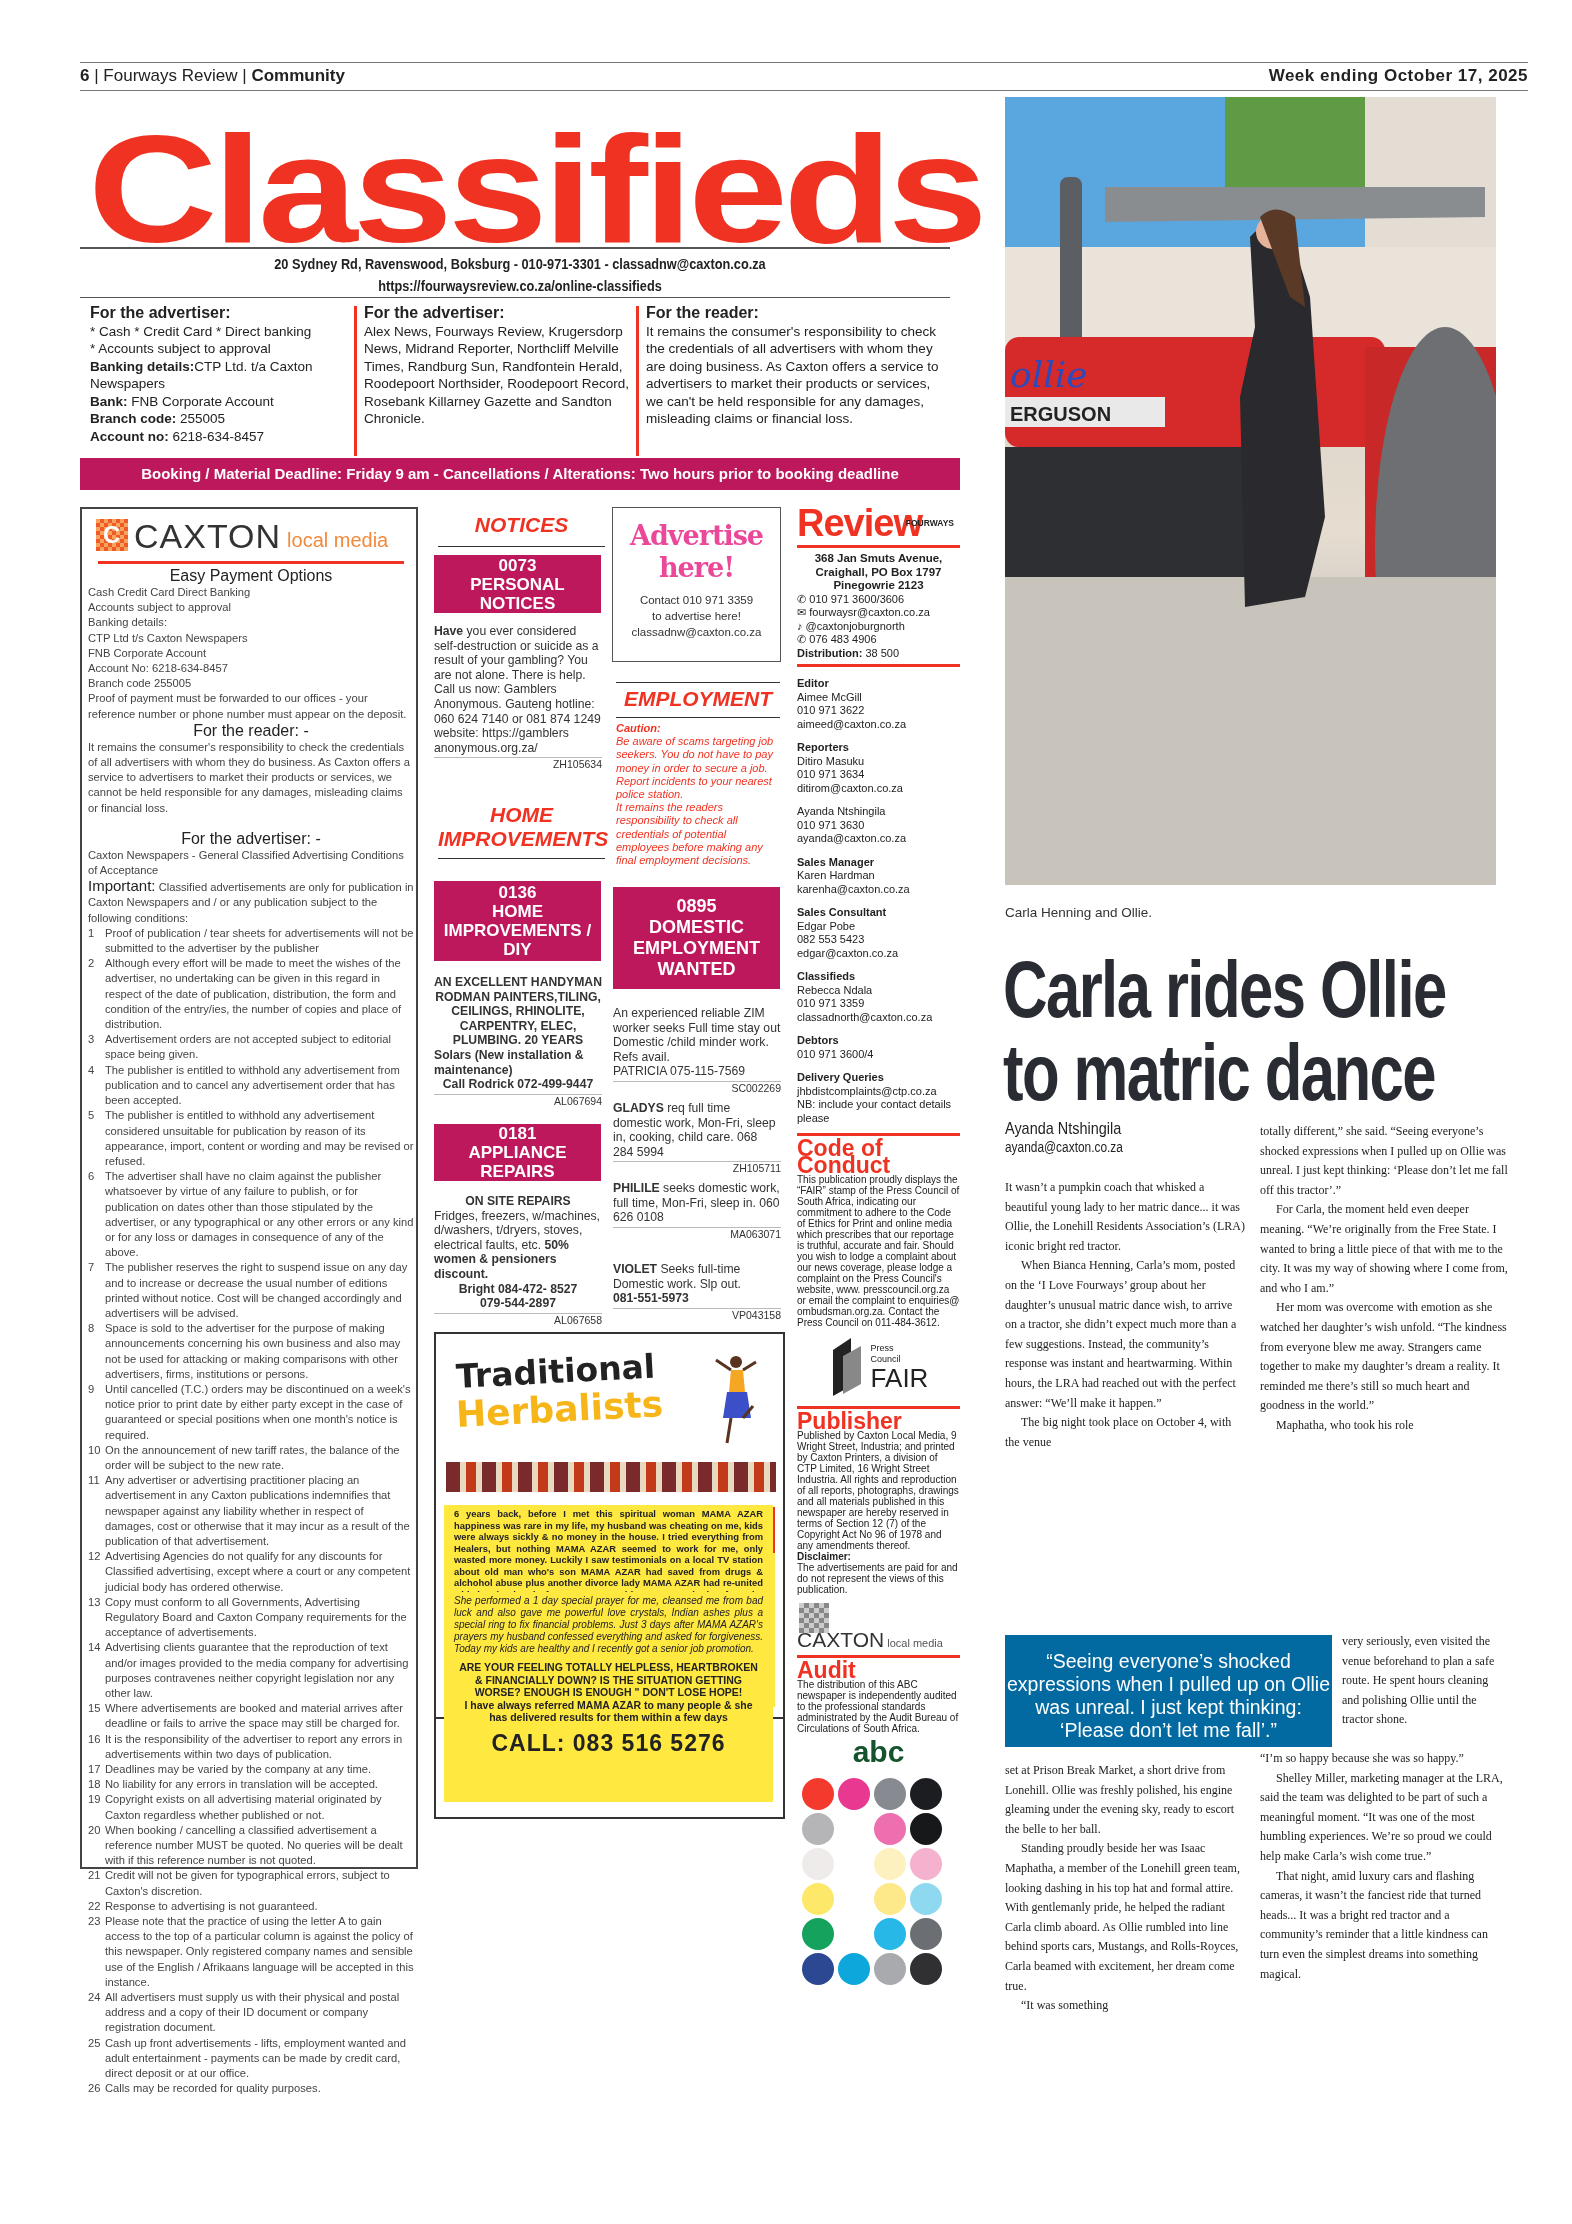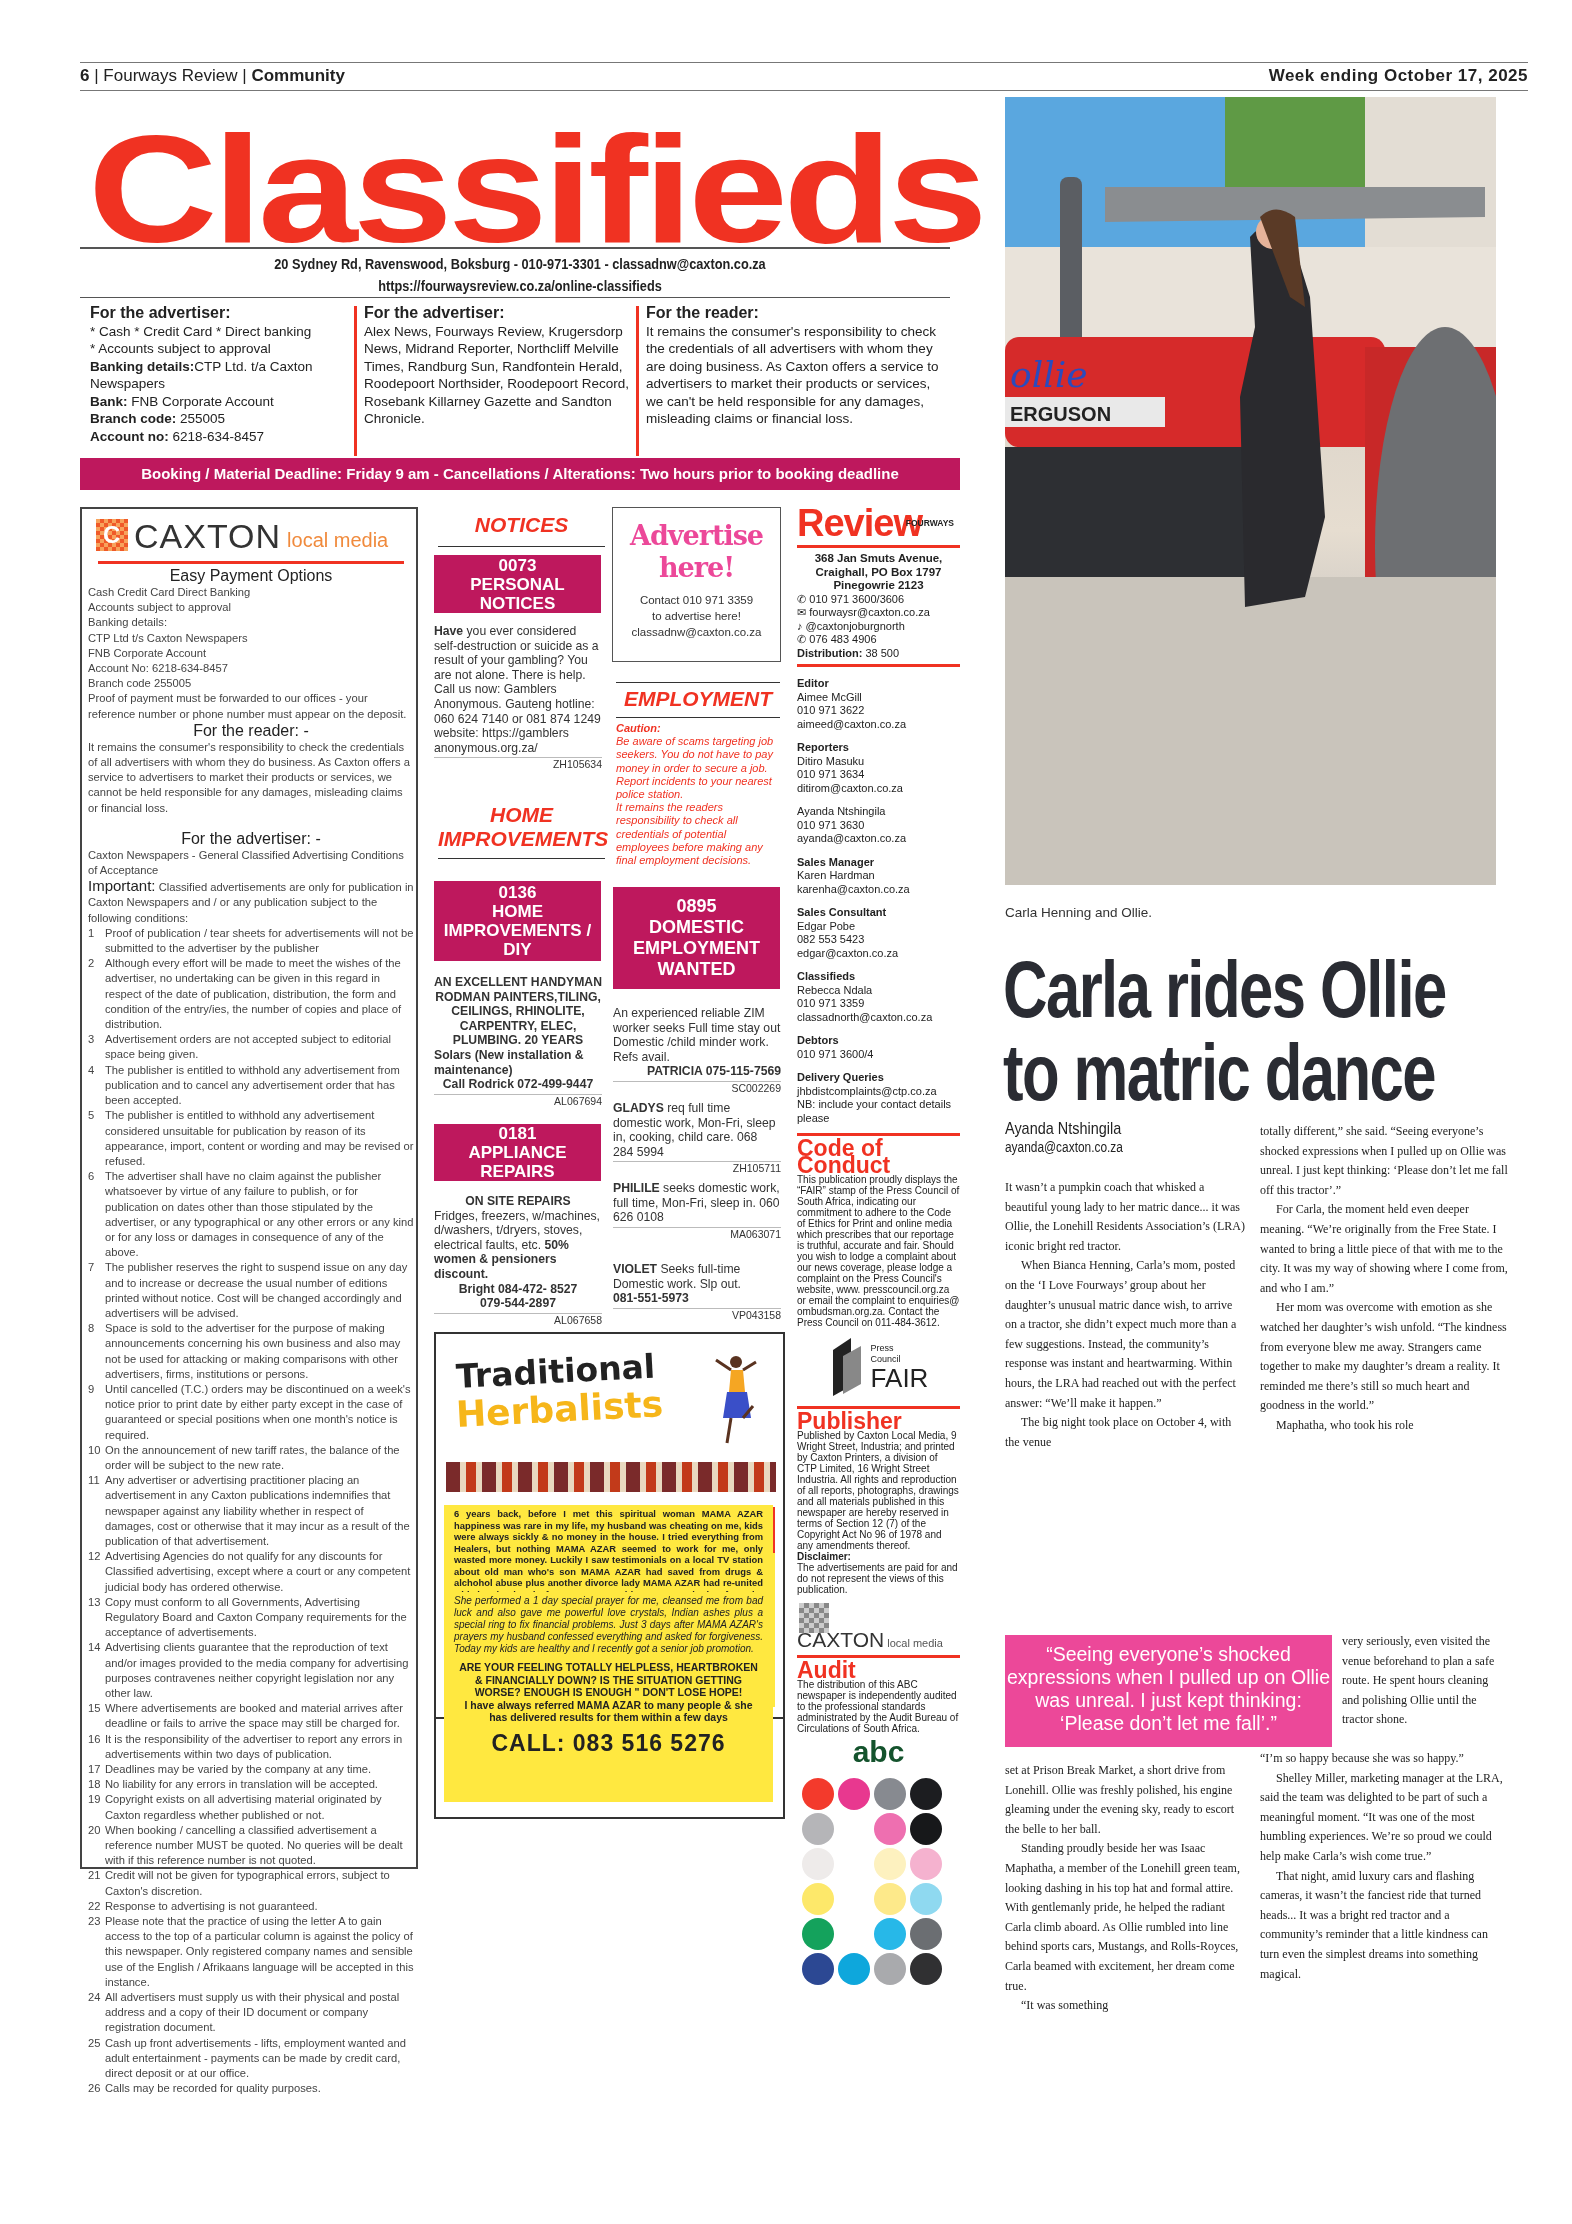--- a/index.html
+++ b/index.html
@@ -62,21 +62,21 @@
 #edcol .fine{font-size:10px;line-height:11px}
 
 #photo{left:1005px;top:97px;width:491px;height:788px;overflow:hidden;background:linear-gradient(180deg,#5aa7df 0%,#9cc8e6 20%,#d9d2c8 30%,#e6ddd0 55%,#bbb 78%,#d4d0c7 100%)}
 #caption{left:1005px;top:905px;font-size:13.5px;color:#333}
 #headline{left:1003px;top:948px;font-size:79px;font-weight:bold;line-height:83px;color:#2a2c33;letter-spacing:-2px;transform:scaleX(.78);transform-origin:left top;width:700px;font-family:"Liberation Sans",sans-serif}
 #byline{left:1005px;top:1120px;font-size:17px;line-height:18px;transform:scaleX(.85);transform-origin:left top;color:#222}
 #byline .em{font-size:14px}
 .story{position:absolute;font-family:"Liberation Serif",serif;font-size:12px;line-height:19.6px;color:#222}
 .story p{text-indent:0}
 .story .ind{text-indent:16px}
-#pullquote{left:1005px;top:1635px;width:327px;height:112px;background:#ec4899;color:#fff;font-size:19.5px;line-height:23px;text-align:center;padding-top:8px;font-family:"Liberation Sans",sans-serif}
+#pullquote{left:1005px;top:1635px;width:327px;height:112px;background:#0369a1;color:#fff;font-size:19.5px;line-height:23px;text-align:center;padding-top:15px;font-family:"Liberation Sans",sans-serif}
 </style>
 </head>
 <body>
 
 <div class="hdr-line" style="top:62px;width:1448px"></div>
 <div id="folio" class="abs"><b>6</b> | <span>Fourways Review</span> | <b>Community</b></div>
 <div id="weekend" class="abs">Week ending October 17, 2025</div>
 <div class="hdr-line" style="top:90px;width:1448px"></div>
 
 <div id="masthead" class="abs">Classifieds</div>
@@ -296,21 +296,21 @@
   <div>It remains the readers responsibility to check all credentials of potential employees before making any final employment decisions.</div>
 </div>
 <div class="catbox redbg" style="left:613px;top:887px;width:167px;height:102px;font-size:18px;line-height:21px">
   <span>0895</span>
   <span>DOMESTIC</span>
   <span>EMPLOYMENT</span>
   <span>WANTED</span>
 </div>
 <div class="ad" style="left:613px;top:1006px;width:168px">
   <div>An experienced reliable ZIM worker seeks Full time stay out Domestic /child minder work. Refs avail.</div>
-  <div style="text-align:right;font-weight:bold">PATRICIA 075-115-7569</div>
+  <div style="text-align:left;font-weight:normal">PATRICIA 075-115-7569</div>
   <div class="ref">SC002269</div>
 </div>
 <div class="ad" style="left:613px;top:1101px;width:168px">
   <div><b>GLADYS</b><span> req full time domestic work, Mon-Fri, sleep in, cooking, child care. 068 284 5994</span></div>
   <div class="ref">ZH105711</div>
 </div>
 <div class="ad" style="left:613px;top:1181px;width:168px">
   <div><b>PHILILE</b><span> seeks domestic work, full time, Mon-Fri, sleep in. 060 626 0108</span></div>
   <div class="ref">MA063071</div>
 </div>

